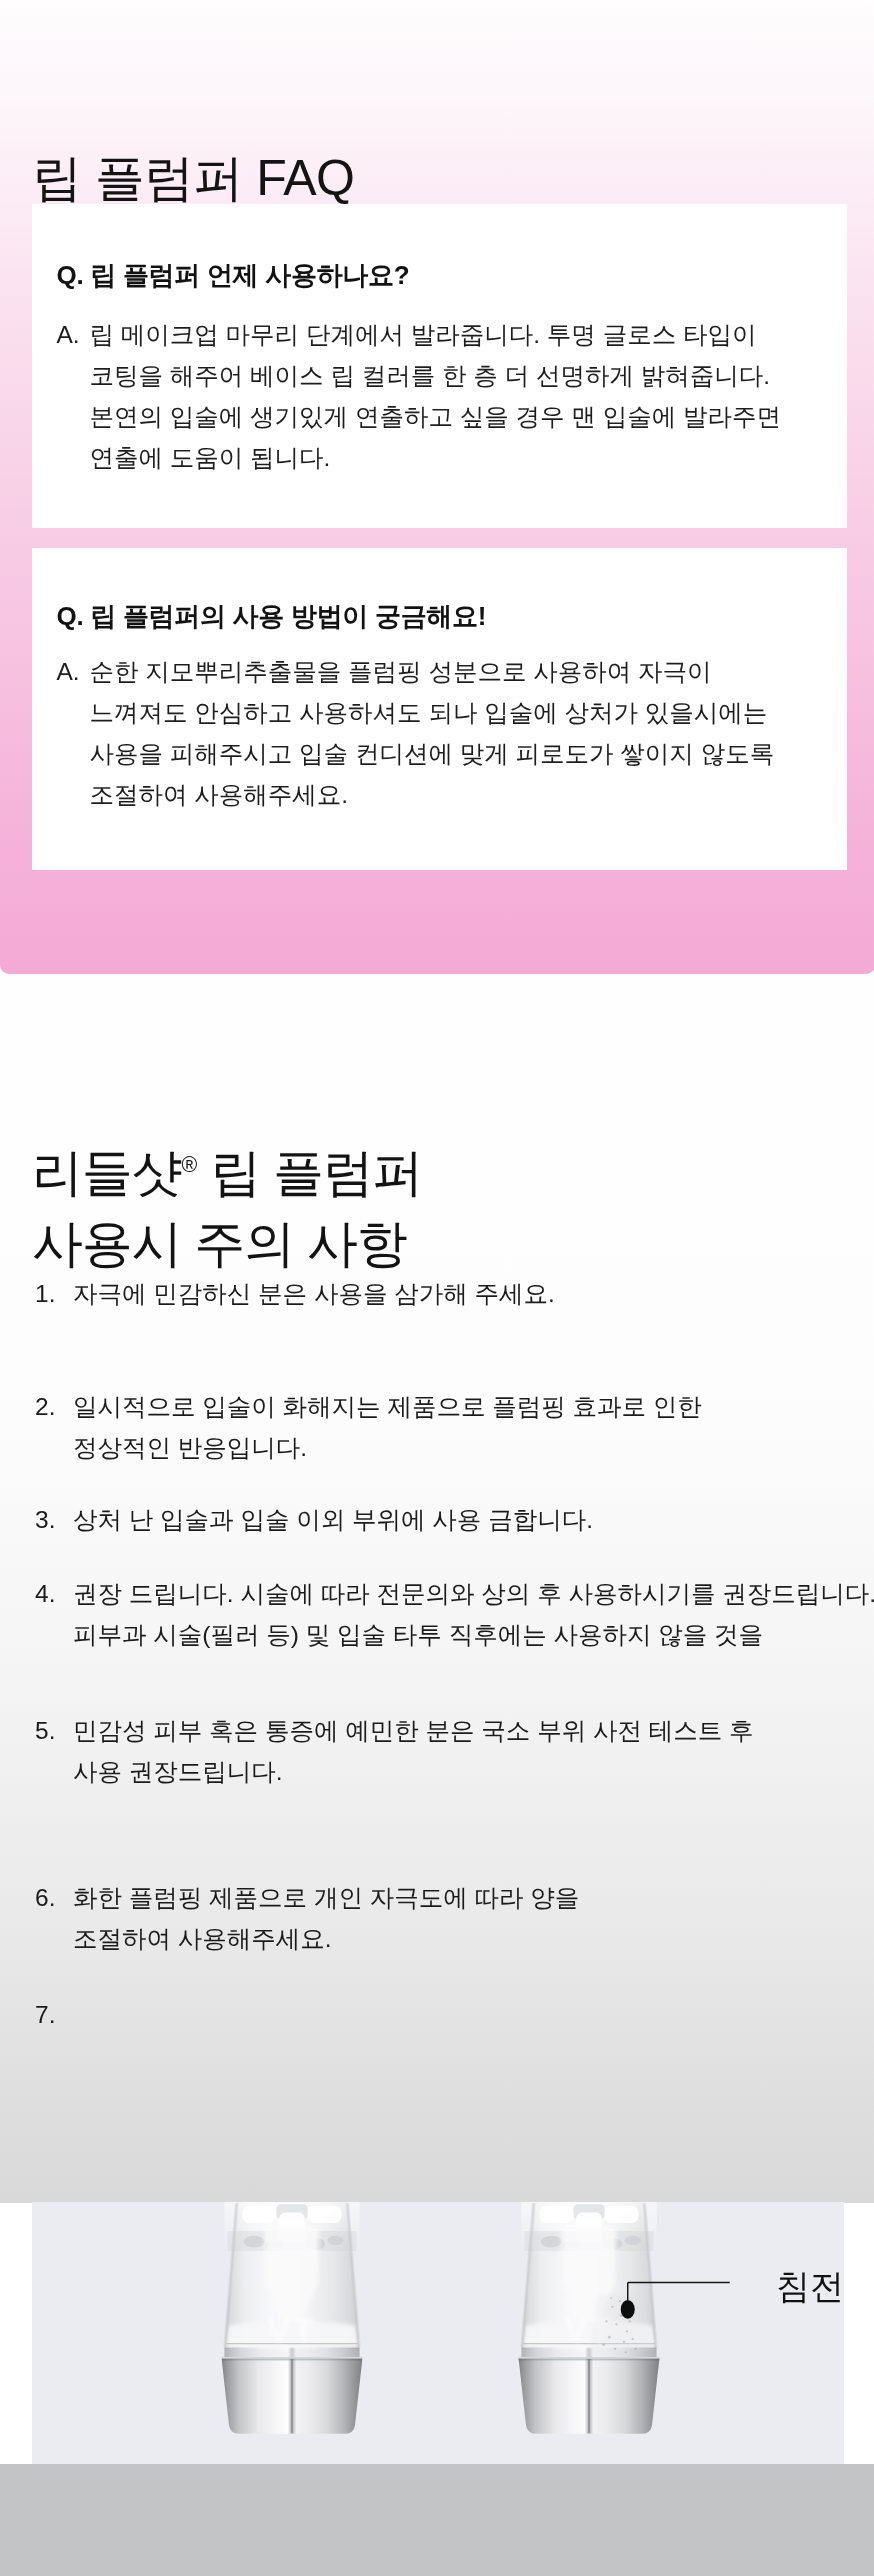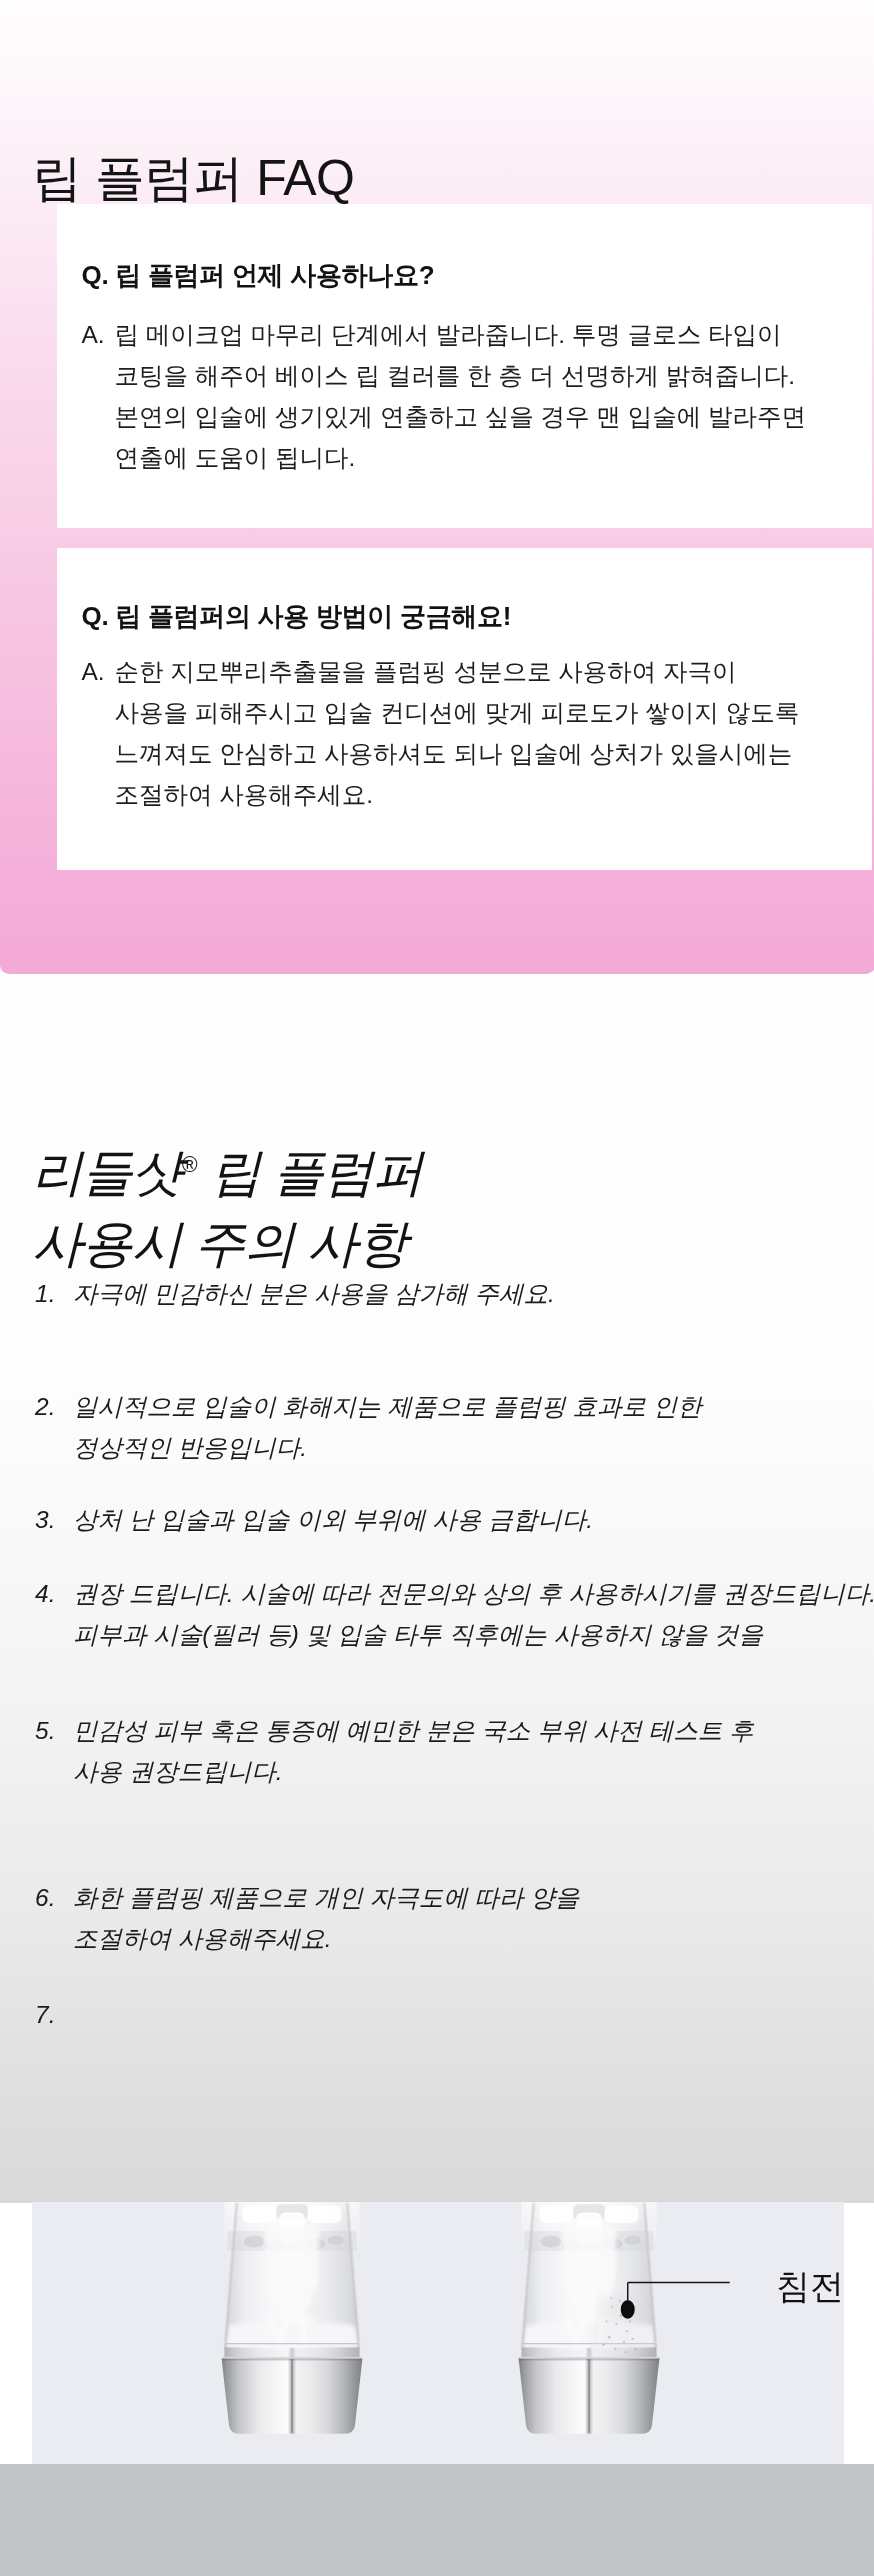--- a/index.html
+++ b/index.html
@@ -3,36 +3,36 @@
 <meta charset="utf-8">
 <style>
   html,body{margin:0;padding:0;background:#ffffff;}
   body{font-family:"Liberation Sans","DejaVu Sans",sans-serif;color:#161616;}
   .page{position:relative;width:875px;height:2576px;margin:0 auto;overflow:hidden;background:#ffffff;}
 
   
   .faq-section{position:absolute;left:0;top:0;width:875px;height:974px;
     background:linear-gradient(180deg,#fffdfe 0%,#fdf6fa 10%,#fbe4f1 28%,#f9d5e9 45%,#f7c4e1 65%,#f5b3da 85%,#f4aad6 100%);border-radius:9px;}
   .faq-title{position:absolute;left:32px;top:111px;font-size:50px;font-weight:500;letter-spacing:-0.6px;color:#141414;white-space:nowrap;}
-  .faq-card{position:absolute;left:32px;width:815px;background:#ffffff;margin-left:25px;}
+  .faq-card{position:absolute;left:32px;width:815px;background:#ffffff;}
   .faq-card.card-1{top:204px;height:324px;}
   .faq-card.card-2{top:548px;height:322px;}
   .faq-q{position:absolute;left:24.5px;font-size:26px;font-weight:700;letter-spacing:-0.3px;color:#121212;white-space:nowrap;}
   .card-1 .faq-q{top:54px;}
   .card-2 .faq-q{top:51px;}
   .faq-a{position:absolute;left:24.5px;right:17.5px;font-size:24.5px;font-weight:400;color:#1d1d1d;}
   .card-1 .faq-a{top:110px;}
   .card-2 .faq-a{top:103px;}
   .faq-a .a-prefix{position:absolute;left:0;top:0;line-height:41px;}
   .faq-a .a-lines{padding-left:33px;}
   .faq-a .a-line{line-height:41px;white-space:nowrap;}
 
   
   .caution-section{position:absolute;left:0;top:974px;width:875px;height:1229px;
-    background:linear-gradient(180deg,#fefefe 0%,#fdfdfd 34%,#f4f4f4 58%,#e9e9e9 78%,#dedede 92%,#d9d9d9 100%);font-style:italic;}
+    background:linear-gradient(180deg,#fefefe 0%,#fdfdfd 34%,#f4f4f4 58%,#e9e9e9 78%,#dedede 92%,#d9d9d9 100%);}
   .caution-title{position:absolute;left:32px;top:114px;font-size:51px;font-weight:400;letter-spacing:-1.2px;line-height:71px;color:#131313;}
   .caution-title .t-line{white-space:nowrap;}
   .caution-title .reg-mark{font-size:0.42em;vertical-align:super;letter-spacing:0;}
   .caution-list{position:absolute;left:35px;top:0;right:17.5px;height:100%;}
   .caution-item{position:absolute;left:0;right:0;}
   .caution-item:nth-of-type(1){top:299px;}
   .caution-item:nth-of-type(2){top:412px;}
   .caution-item:nth-of-type(3){top:525px;}
   .caution-item:nth-of-type(4){top:599px;}
   .caution-item:nth-of-type(5){top:736px;}
@@ -73,22 +73,22 @@
         </div>
       </div>
     </div>
 
     <div class="faq-card card-2">
       <div class="faq-q">Q. 립 플럼퍼의 사용 방법이 궁금해요!</div>
       <div class="faq-a">
         <span class="a-prefix">A.</span>
         <div class="a-lines">
           <div class="a-line">순한 지모뿌리추출물을 플럼핑 성분으로 사용하여 자극이</div>
+          <div class="a-line">느껴져도 안심하고 사용하셔도 되나 입술에 상처가 있을시에는</div>
           <div class="a-line">사용을 피해주시고 입술 컨디션에 맞게 피로도가 쌓이지 않도록</div>
-          <div class="a-line">느껴져도 안심하고 사용하셔도 되나 입술에 상처가 있을시에는</div>
           <div class="a-line">조절하여 사용해주세요.</div>
         </div>
       </div>
     </div>
   </section>
 
   <section class="caution-section">
     <h2 class="caution-title">
       <div class="t-line"><span>리들샷</span><span class="reg-mark">®</span><span> 립 플럼퍼</span></div>
       <div class="t-line">사용시 주의 사항</div>

